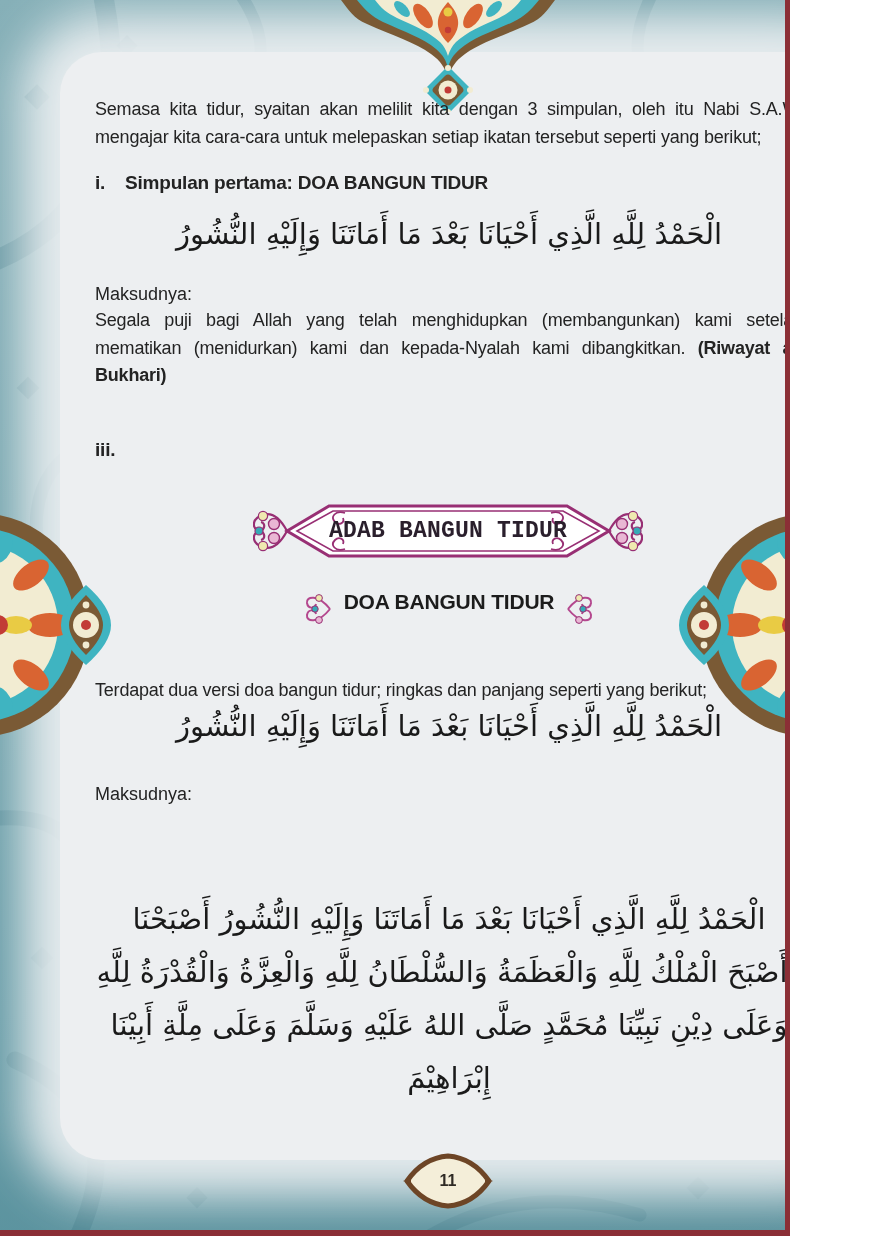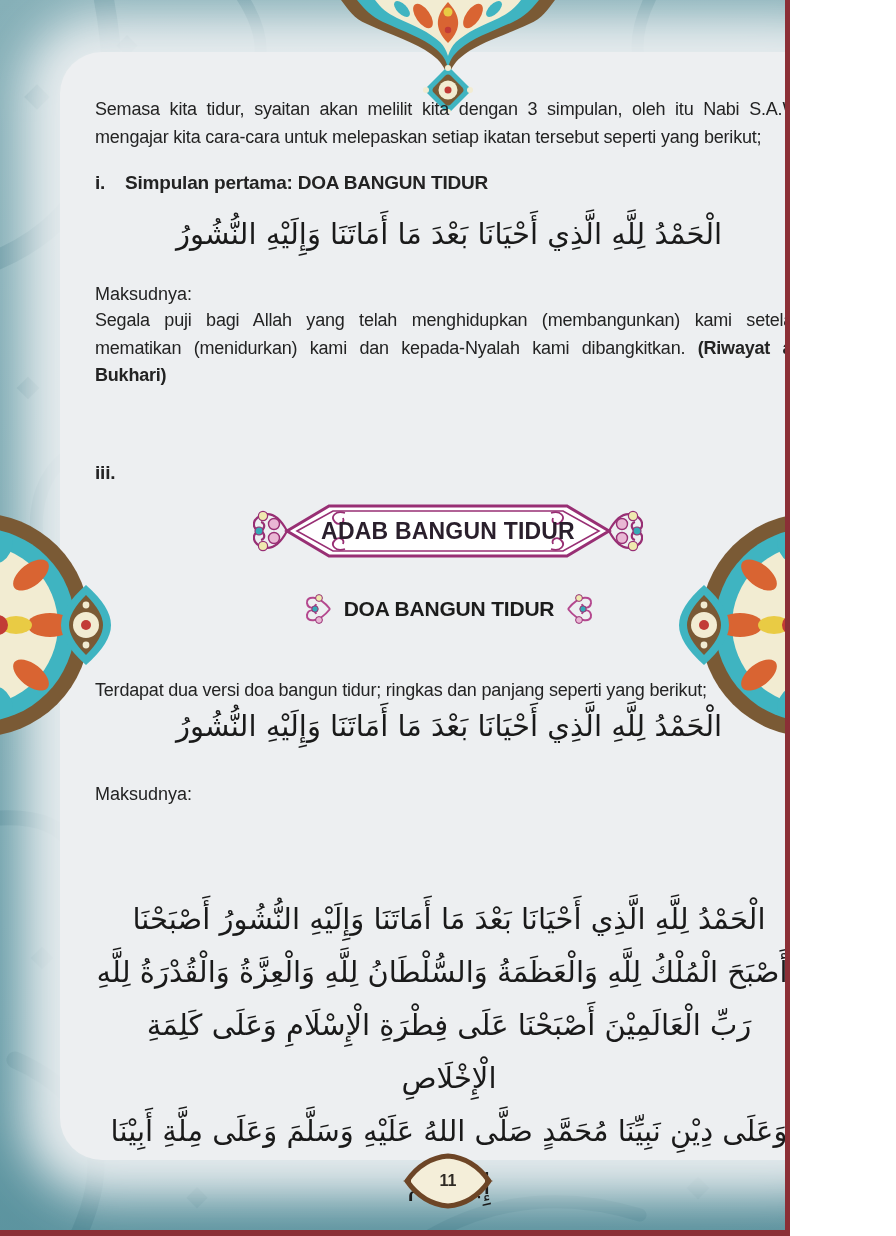--- a/index.html
+++ b/index.html
@@ -25,27 +25,27 @@
   .body-text{font-size:18px;line-height:28px;text-align:justify;letter-spacing:-0.2px;}
   .knot{display:flex;font-weight:bold;font-size:19px;letter-spacing:-0.2px;}
   .knot .n{width:30px;flex:0 0 30px;}
   .arabic{direction:rtl;text-align:center;color:#1a1a1a;font-family:"DejaVu Sans",sans-serif;}
   .arabic-short{font-size:29px;line-height:72px;}
   .arabic-long div{font-size:29px;line-height:53px;}
   .maks-label{font-size:18px;}
   .trans{font-size:18px;line-height:27.5px;text-align:justify;letter-spacing:-0.2px;}
   .trans .it{}
   .trans .src{font-weight:bold;font-style:normal;}
-  .banner{position:absolute;left:253px;top:499px;width:390px;height:64px;z-index:4;}
+  .banner{position:absolute;left:253px;top:499px;width:390px;height:64px;z-index:4;font-family:Liberation Mono, monospace;}
   .banner svg{position:absolute;left:0;top:0;}
   .banner-title{
     position:absolute;left:60px;top:0;width:270px;height:64px;display:flex;align-items:center;justify-content:center;
     font-weight:bold;font-size:23px;letter-spacing:0.2px;color:#2a1f2c;
   }
-  .subheader{position:absolute;left:95px;top:590px;width:708px;display:flex;align-items:center;justify-content:center;gap:12px;z-index:4;}
+  .subheader{position:absolute;left:95px;top:590px;width:708px;display:flex;align-items:flex-start;justify-content:center;gap:12px;z-index:4;}
   .subheader-title{font-weight:bold;font-size:21px;color:#1c1c1c;letter-spacing:-0.2px;}
   .page-num-wrap{position:absolute;left:401px;top:1150px;width:94px;height:64px;z-index:6;}
   .page-num{
     position:absolute;left:0;top:0;width:94px;height:62px;display:flex;align-items:center;justify-content:center;
     font-weight:bold;font-size:16px;color:#2e2a24;
   }
 </style>
 </head>
 <body>
 
@@ -163,21 +163,21 @@
 
   <div class="txt arabic arabic-short" style="top:198px;" dir="rtl">الْحَمْدُ لِلَّهِ الَّذِي أَحْيَانَا بَعْدَ مَا أَمَاتَنَا وَإِلَيْهِ النُّشُورُ</div>
 
   <div class="txt maks-label" style="top:284px;">Maksudnya:</div>
 
   <div class="txt trans" style="top:307px;">
     <span class="it">Segala puji bagi Allah yang telah menghidupkan (membangunkan) kami setelah mematikan (menidurkan) kami dan kepada-Nyalah kami dibangkitkan. </span><span class="src">(Riwayat al-Bukhari)</span>
   </div>
 
 
-  <div class="txt knot" style="top:462px;">
+  <div class="txt knot" style="top:439px;">
     <span class="n">iii.</span>
   </div>
 
   <div class="banner">
     <svg width="390" height="64" viewBox="0 0 390 64">
       <path d="M34,32 L76,7 L314,7 L356,32 L314,57 L76,57 Z" fill="#ffffff" stroke="#982f74" stroke-width="3"></path>
       <path d="M44,32 L80,12 L310,12 L346,32 L310,52 L80,52 Z" fill="none" stroke="#982f74" stroke-width="1.6"></path>
       <path d="M92,14 c-10,-3 -15,4 -10,9 c4,4 10,1 8,-4" fill="none" stroke="#982f74" stroke-width="1.8"></path>
       <path d="M298,14 c10,-3 15,4 10,9 c-4,4 -10,1 -8,-4" fill="none" stroke="#982f74" stroke-width="1.8"></path>
       <path d="M92,50 c-10,3 -15,-4 -10,-9 c4,-4 10,-1 8,4" fill="none" stroke="#982f74" stroke-width="1.8"></path>
@@ -225,21 +225,20 @@
   <div class="txt body-text" style="top:648px;text-align:left;margin-top:28px;">Terdapat dua versi doa bangun tidur; ringkas dan panjang seperti yang berikut;</div>
 
   <div class="txt arabic arabic-short" style="top:690px;" dir="rtl">الْحَمْدُ لِلَّهِ الَّذِي أَحْيَانَا بَعْدَ مَا أَمَاتَنَا وَإِلَيْهِ النُّشُورُ</div>
 
   <div class="txt maks-label" style="top:784px;">Maksudnya:</div>
 
 
   <div class="txt arabic arabic-long" style="top:893px;" dir="rtl">
     <div>الْحَمْدُ لِلَّهِ الَّذِي أَحْيَانَا بَعْدَ مَا أَمَاتَنَا وَإِلَيْهِ النُّشُورُ أَصْبَحْنَا</div>
     <div>وَأَصْبَحَ الْمُلْكُ لِلَّهِ وَالْعَظَمَةُ وَالسُّلْطَانُ لِلَّهِ وَالْعِزَّةُ وَالْقُدْرَةُ لِلَّهِ</div>
-    <div>رَبِّ الْعَالَمِيْنَ أَصْبَحْنَا عَلَى فِطْرَةِ الْإِسْلَامِ وَعَلَى كَلِمَةِ الْإِخْلَاصِ</div>
     <div>وَعَلَى دِيْنِ نَبِيِّنَا مُحَمَّدٍ صَلَّى اللهُ عَلَيْهِ وَسَلَّمَ وَعَلَى مِلَّةِ أَبِيْنَا إِبْرَاهِيْمَ</div>
   </div>
 
   <div class="page-num-wrap">
     <svg width="94" height="64" viewBox="0 0 94 64">
       <path d="M6,31 Q22,8 47,6 Q72,8 88,31 Q72,54 47,56 Q22,54 6,31 Z" fill="#f4eed9" stroke="#6d4526" stroke-width="5" stroke-linejoin="round"></path>
       <path d="M2,31 L10,28 L10,34 Z" fill="#6d4526"></path>
       <path d="M92,31 L84,28 L84,34 Z" fill="#6d4526"></path>
     </svg>
     <div class="page-num">11</div>

